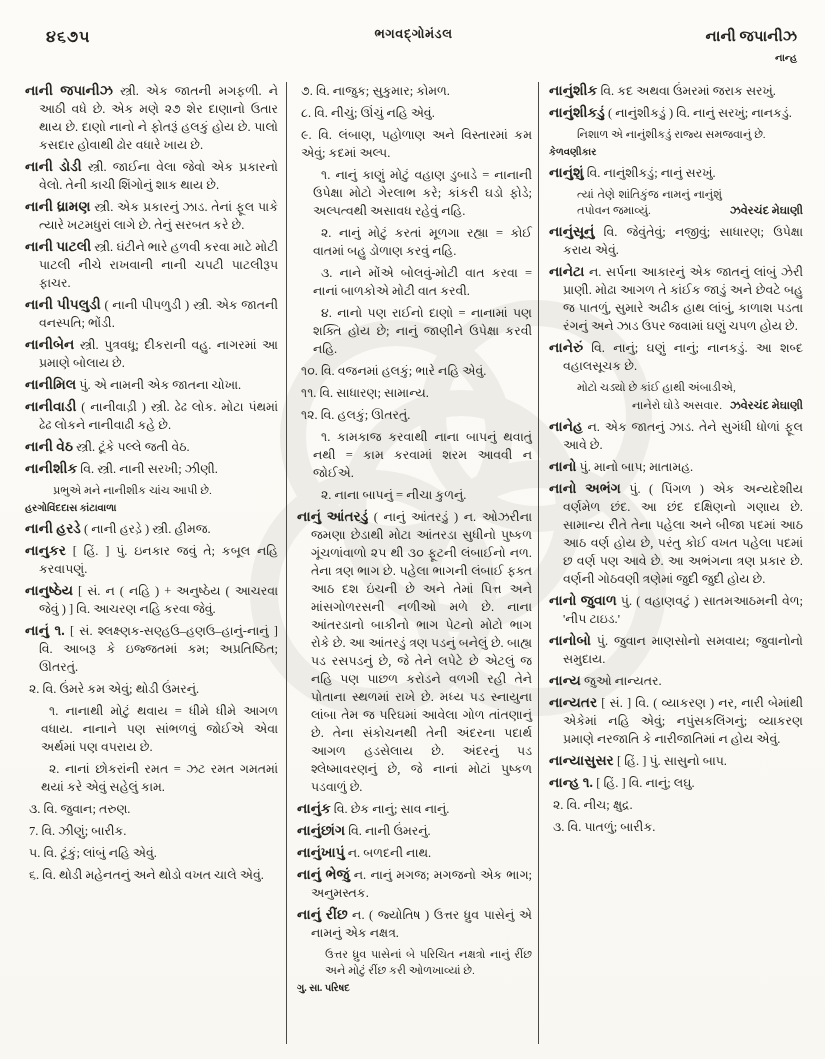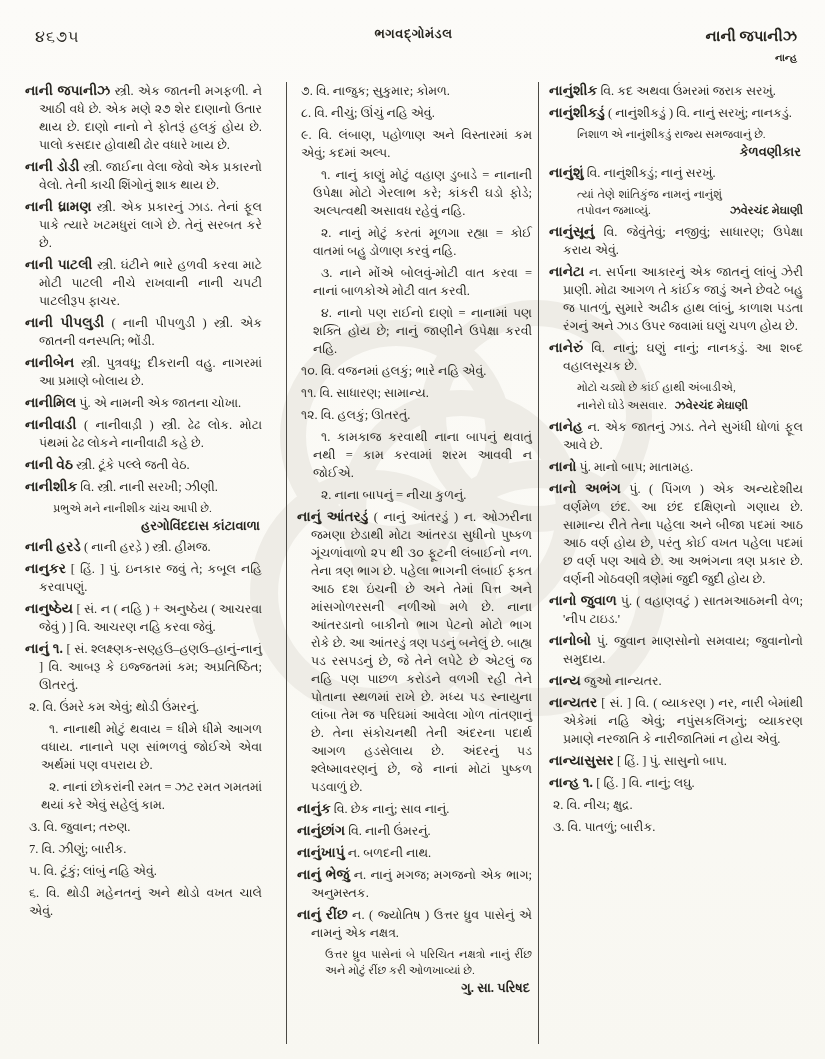--- a/index.html
+++ b/index.html
@@ -10,38 +10,38 @@
     color:#26241e;
   }
   
   .page{position:relative;width:825px;height:1059px;background:
     linear-gradient(180deg,#fcfbf8 0%,#faf9f4 60%,#f8f7f1 100%);}
   
   .watermark{position:absolute;z-index:0;pointer-events:none;}
   .ring{position:absolute;border-radius:50%;border-style:solid;border-color:#eeece6;}
   
   .header{position:absolute;top:26px;left:30px;right:28px;height:52px;z-index:2;}
-  .pageno{position:absolute;left:5px;top:2px;font-weight:normal;font-size:16px;letter-spacing:1px;}
+  .pageno{position:absolute;left:16px;top:2px;font-weight:bold;font-size:16px;letter-spacing:1px;}
   .title{position:absolute;left:0;right:0;text-align:center;top:0;font-weight:bold;font-size:13px;letter-spacing:.5px;}
   .guide{position:absolute;right:0;top:0;text-align:right;font-weight:bold;font-size:15px;line-height:21px;}
   .guide .g2{font-size:10px;}
   
   .cols{position:absolute;top:82px;left:25px;width:778px;height:962px;display:flex;z-index:1;}
   .col{height:100%;overflow:hidden;box-sizing:border-box;text-align:justify;}
-  .col1{width:262px;border-right:1.5px solid #4b4944;padding-right:24px;}
+  .col1{width:262px;border-right:1.5px solid #4b4944;padding-right:8px;}
   .col2{width:252px;border-right:1.5px solid #4b4944;padding:0 6px 0 10px;}
   .col3{width:264px;padding-left:10px;}
   .blk{margin:0 0 4px 0;font-size:12.5px;line-height:18px;}
   .blk .head{font-weight:bold;font-size:13.8px;}
   .entry{padding-left:14px;text-indent:-14px;}
   .sense{padding-left:4px;}
   .idiom{padding-left:16px;text-indent:8px;}
   .quote{padding-left:28px;font-size:11.3px;line-height:16px;margin-bottom:2px;}
-  .attrib{text-align:right;font-size:13px;line-height:15px;margin:0 2px 5px 0;font-weight:bold;}
-  .qa{display:flex;justify-content:flex-start;align-items:flex-end;padding-left:28px;font-size:11.3px;line-height:16px;margin-bottom:5px;}
+  .attrib{font-size:10px;line-height:15px;margin:0 2px 5px 0;font-weight:bold;}
+  .qa{display:flex;justify-content:flex-end;align-items:flex-end;padding-left:28px;font-size:11.3px;line-height:16px;margin-bottom:5px;}
   .qa .attr{font-weight:bold;white-space:nowrap;padding-left:8px;}
 </style>
 </head>
 <body>
 
 <div class="page">
 
   <div class="watermark" style="left:250px;top:300px;width:420px;height:460px;">
     <div class="ring" style="left:30px;top:20px;width:180px;height:180px;border-width:26px;"></div>
     <div class="ring" style="left:170px;top:0px;width:180px;height:180px;border-width:26px;"></div>

